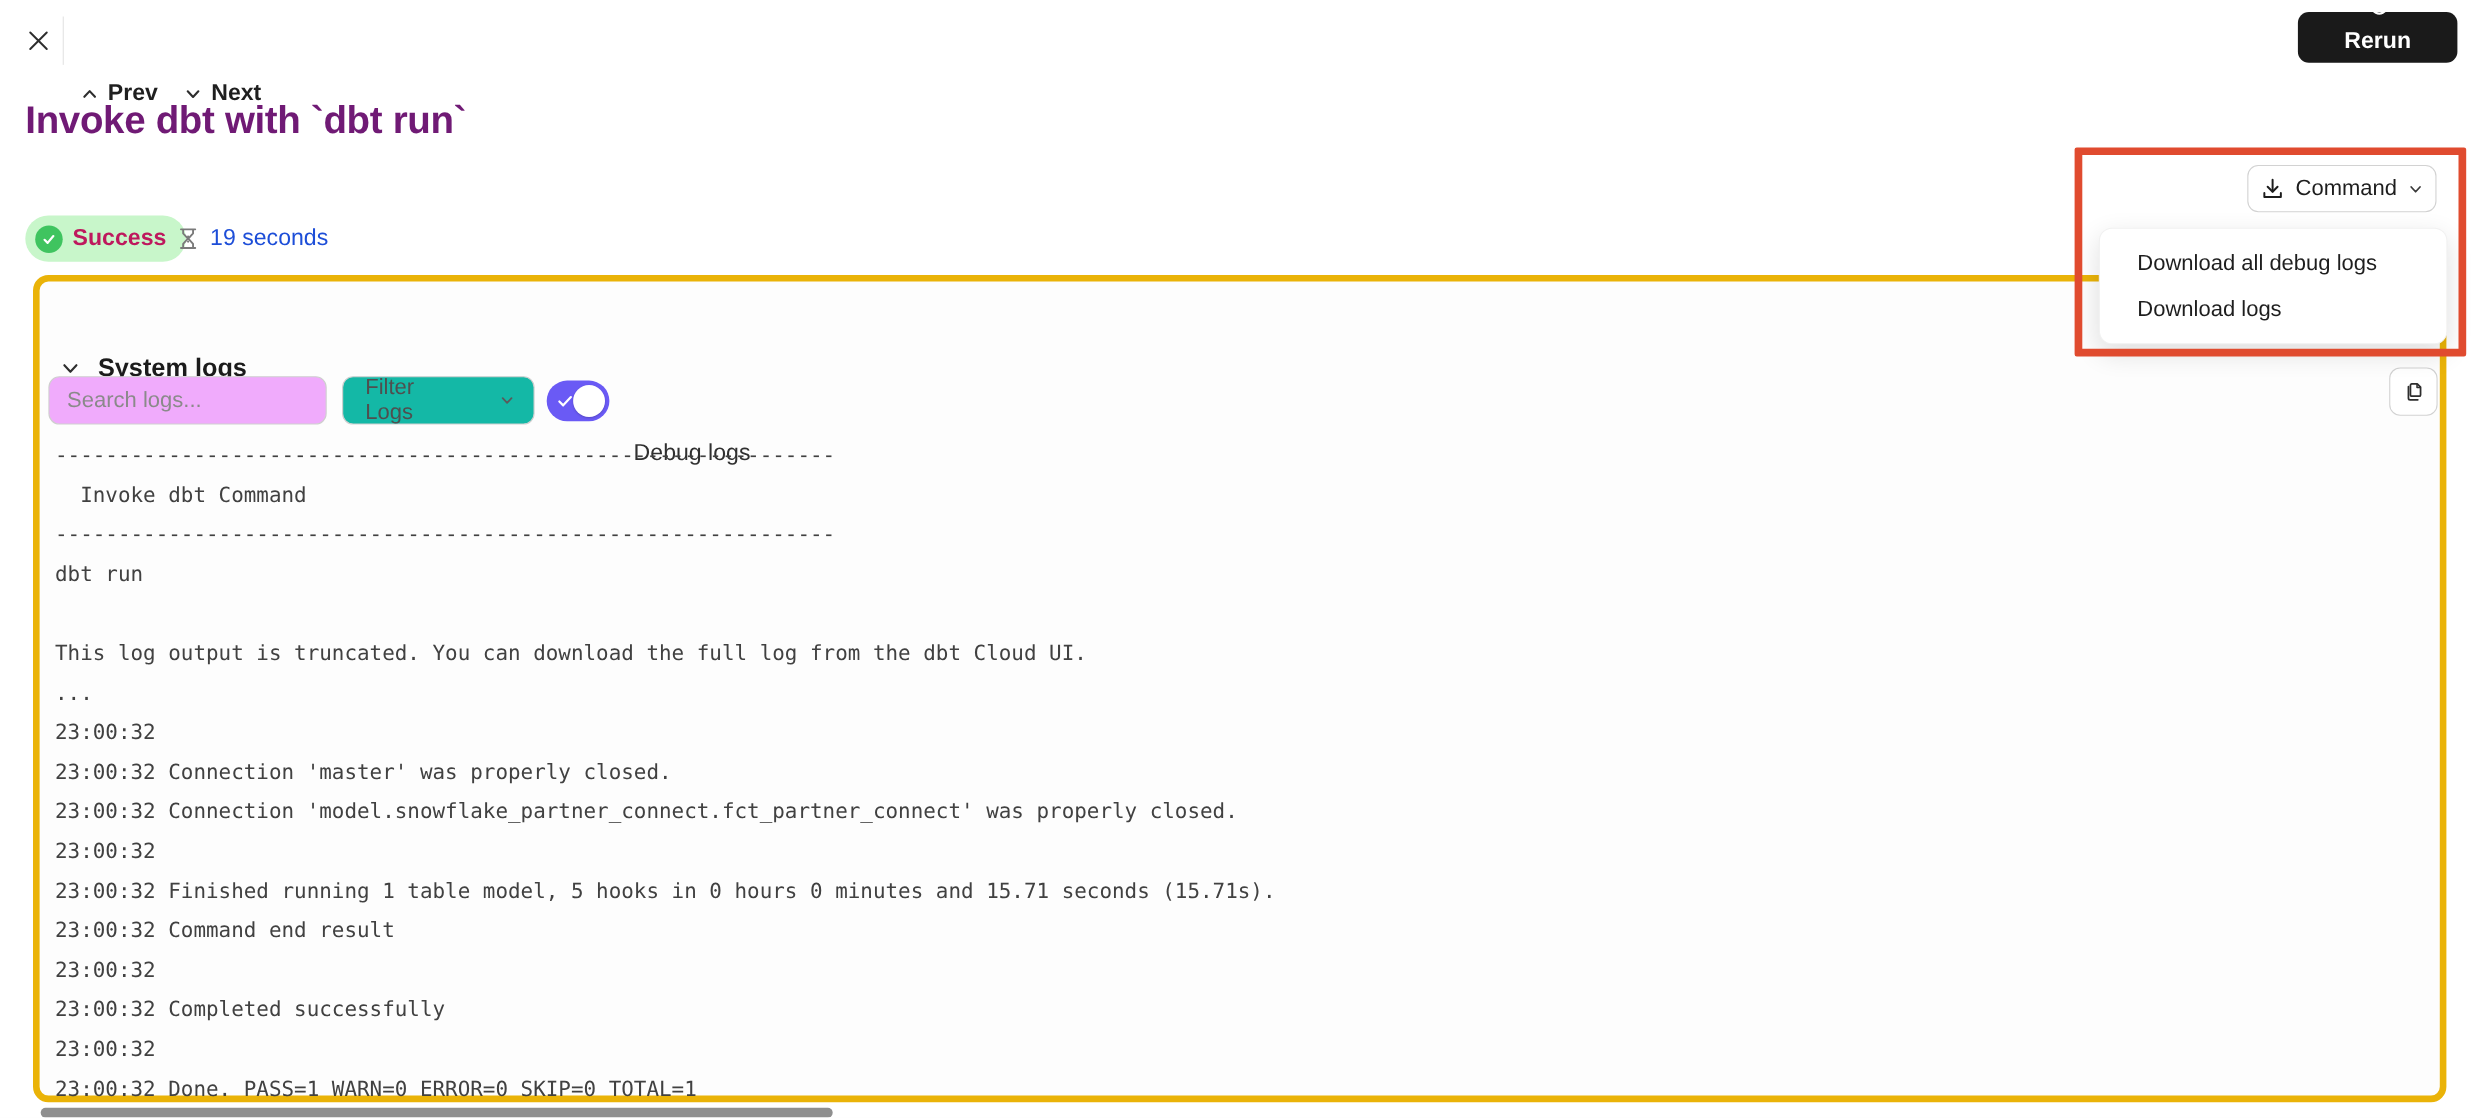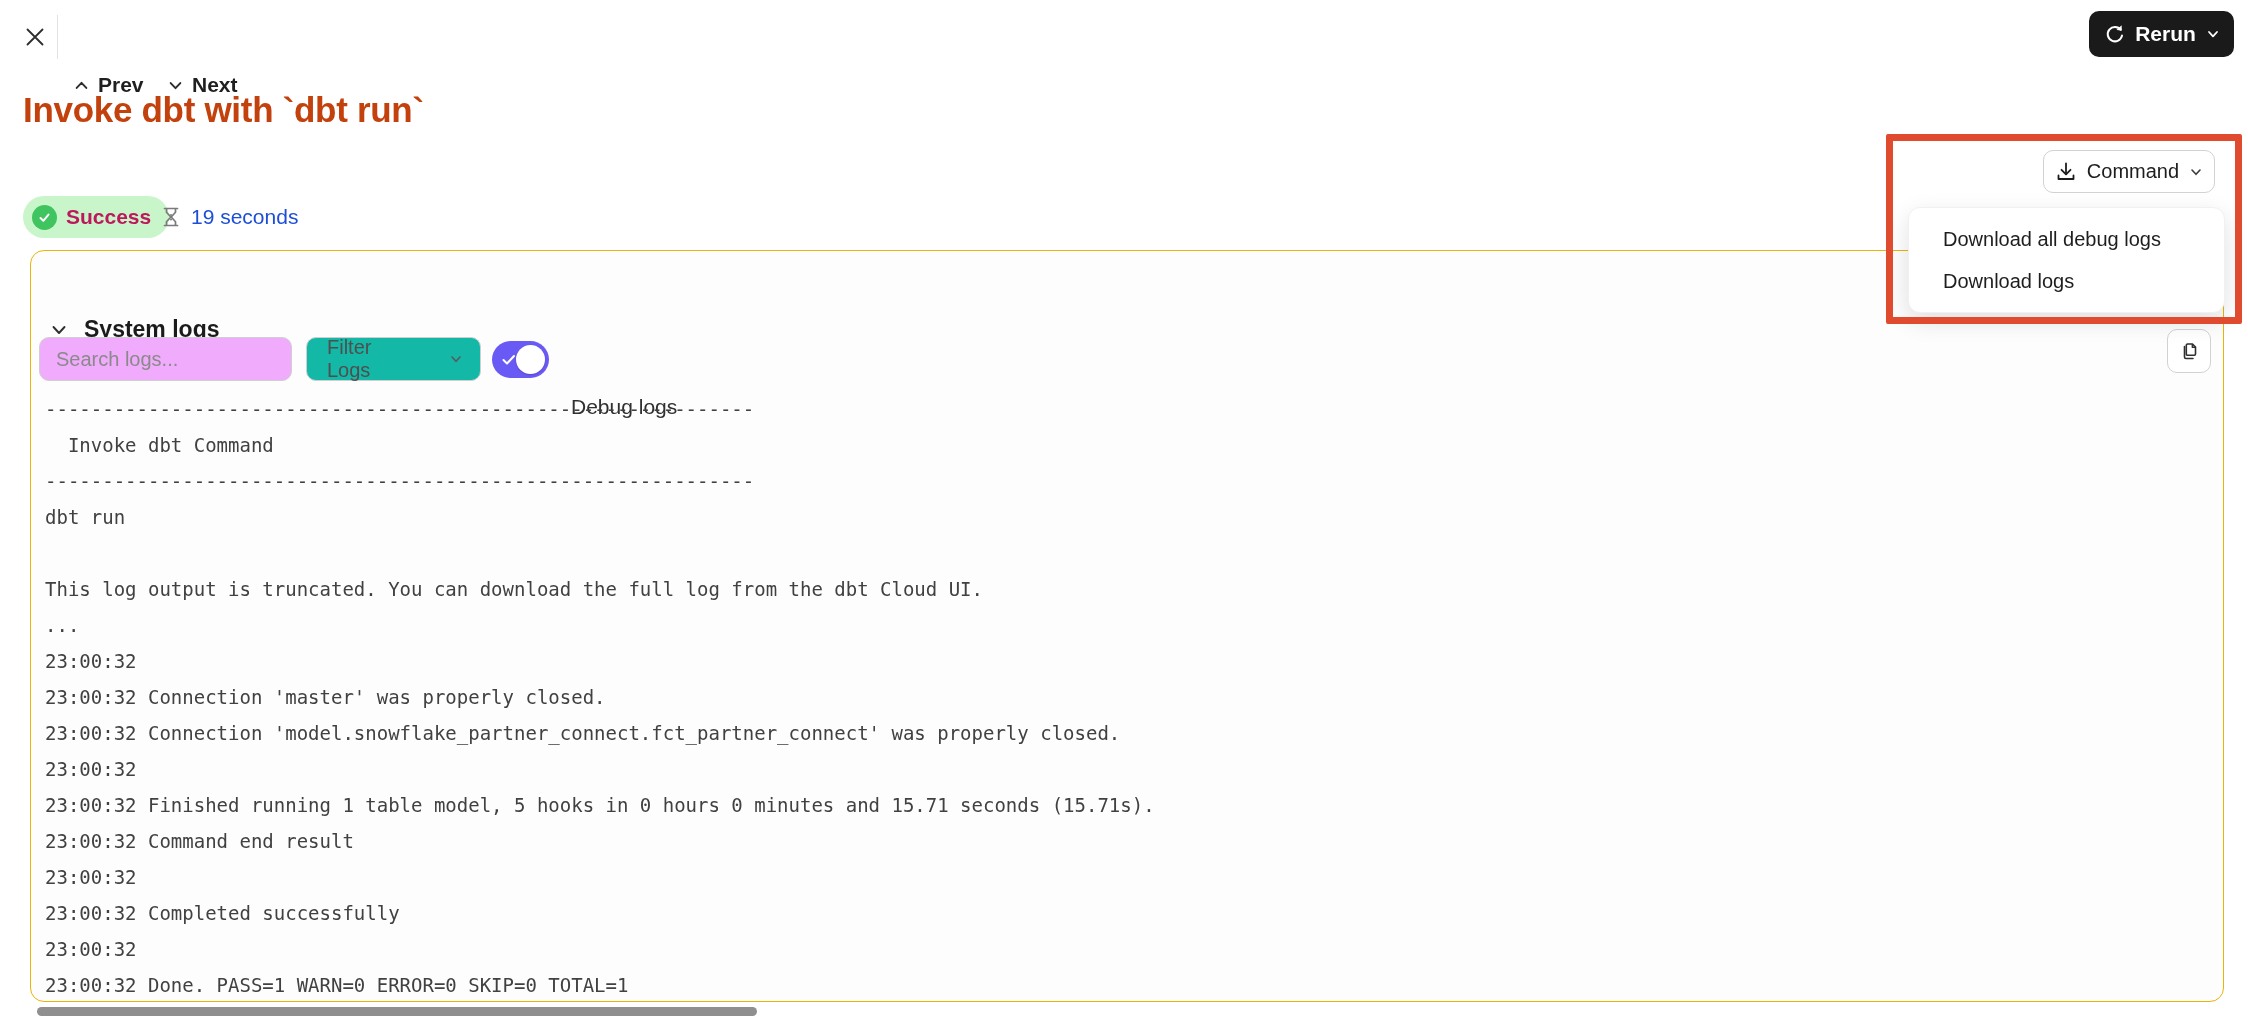--- a/index.html
+++ b/index.html
@@ -20,21 +20,21 @@
   #prev-btn { left: 74px; }
   #next-btn { left: 168px; }
   .rerun-btn {
     left: 2089px; top: 11px; width: 145px; height: 46px; background: #1a1a1a;
     border-radius: 10px; display: flex; align-items: center; justify-content: center;
     gap: 10px; cursor: pointer;
   }
   .rerun-btn .lbl { color: #ffffff; font-size: 21px; font-weight: 600; }
 
   
-  .page-title { left: 23px; top: 90px; font-size: 35px; font-weight: 700; color: #c2410c; letter-spacing: -0.3px; text-align: center; }
+  .page-title { left: 23px; top: 90px; font-size: 35px; font-weight: 700; color: #701a75; letter-spacing: -0.3px; text-align: center; }
   .status-badge { left: 23px; top: 148px; height: 42px; border-radius: 21px; padding: 0 18px 0 9px; gap: 9px; }
   .status-badge .dot { width: 25px; height: 25px; border-radius: 50%; display:flex; align-items:center; justify-content:center; }
   .status-badge .lbl { font-size: 21px; font-weight: 600; color: #be185d; }
   .duration { left: 160px; top: 148px; height: 42px; gap: 9px; }
   .duration .lbl { font-size: 21px; color: #1d4ed8; }
 
   .download-btn {
     left: 2043px; top: 150px; width: 172px; height: 43px; background: #ffffff;
     border: 1px solid #d2d2d2; border-radius: 10px; display: flex; align-items: center;
     justify-content: center; gap: 10px; cursor: pointer; z-index: 20;
@@ -50,21 +50,21 @@
     font-size: 20px; color: #1e1e1e; cursor: pointer; }
 
   .annotation-rect {
     left: 1886px; top: 134px; width: 356px; height: 190px;
     border: 7px solid #e04b2f; border-radius: 2px; z-index: 40; pointer-events: none;
   }
 
   
   .logs-card {
     left: 30px; top: 250px; width: 2194px; height: 752px; background: #fdfdfd;
-    border: 1px solid #eab308; border-radius: 14px; z-index: 5;
+    border: 6px solid #eab308; border-radius: 14px; z-index: 5;
   }
   .section-toggle { left: 18px; top: 17px; gap: 15px; cursor: pointer; }
   .section-toggle .lbl { font-size: 23px; font-weight: 600; color: #1b1b1b; }
 
   .search-input {
     left: 8px; top: 86px; width: 253px; height: 44px; border: 1px solid #cfcfcf;
     border-radius: 10px; background: #f0abfc; padding: 0 16px; font-size: 20px;
     font-family: "Liberation Sans", sans-serif; color: #2a2a2a; outline: none;
   }
   .search-input::placeholder { color: #8a8a8a; }
@@ -120,21 +120,21 @@
 
 <div class="abs flex nav-btn" id="next-btn">
   <span>
     <svg width="15" height="15" viewBox="0 0 14 14">
         <polyline points="2.5,4.7 7,9.5 11.5,4.7" fill="none" stroke="#2e2e2e" stroke-width="1.8" stroke-linecap="round" stroke-linejoin="round"></polyline>
       </svg>
   </span>
   <span class="lbl">Next</span>
 </div>
 
-<div class="abs rerun-btn" style="background: rgb(26, 26, 26);">
+<div class="abs rerun-btn" style="background: rgb(26, 26, 26); flex-direction: column;">
   <span>
     <svg width="22" height="22" viewBox="0 0 22 22">
       <path d="M17.7 6.8 A7.2 7.2 0 1 0 19 12.6" fill="none" stroke="#ffffff" stroke-width="2" stroke-linecap="round"></path>
       <path d="M18.6 2.2 L18.8 7.6 L13.5 6.9 Z" fill="#ffffff"></path>
     </svg>
   </span>
   <span class="lbl">Rerun</span>
   <span>
     <svg width="14" height="14" viewBox="0 0 14 14">
         <polyline points="3,5 7,9.3 11,5" fill="none" stroke="#ffffff" stroke-width="1.8" stroke-linecap="round" stroke-linejoin="round"></polyline>

